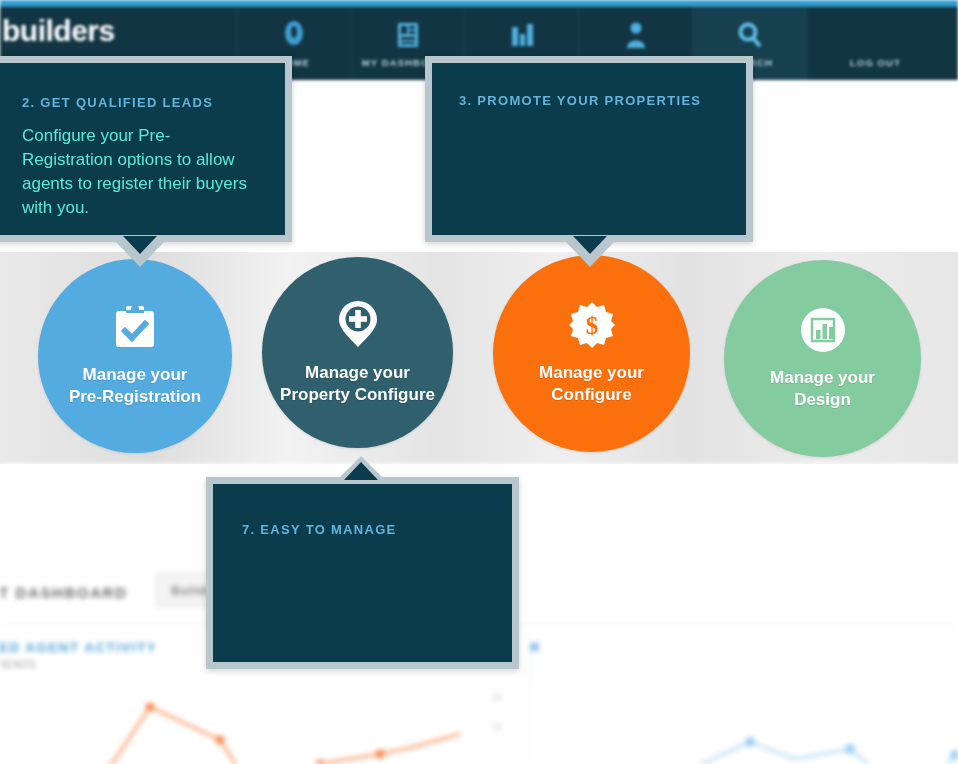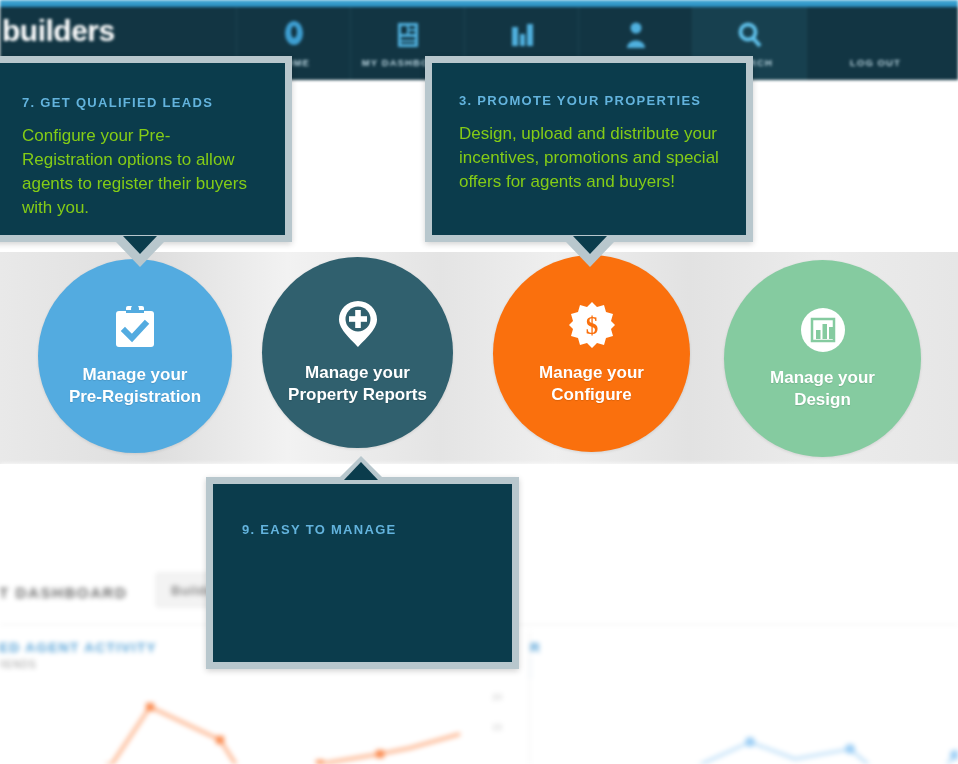--- a/index.html
+++ b/index.html
@@ -109,21 +109,21 @@
     border:7px solid #b8c7cd;
     color:#ffffff;
     box-shadow:0 2px 6px rgba(0,0,0,.18);
   }
   .callout .ctitle{
     font-size:13px; font-weight:bold; letter-spacing:1.3px;
     color:#63b3dd;
     margin-bottom:14px;
   }
   .callout .ctext{
-    font-size:17px; line-height:24px; color:#84cc16;
+    font-size:17px; line-height:24px; color:#5eead4;
   }
   
   .tail{
     position:absolute; width:0; height:0;
   }
   .tail .outer{
     position:absolute; width:0; height:0;
     border-left:24px solid transparent; border-right:24px solid transparent;
   }
   .tail .inner{
@@ -234,21 +234,21 @@
 <div id="circle2" class="circle">
   <span class="cicon">
     <svg width="42" height="48" viewBox="0 0 42 48">
       <path d="M21 1 C10 1 2 9.5 2 19.5 C2 30 15 40 21 47 C27 40 40 30 40 19.5 C40 9.5 32 1 21 1 Z" fill="#fff"></path>
       <circle cx="21" cy="19" r="12.5" fill="#30606E"></circle>
       <rect x="18.2" y="10" width="5.6" height="18" fill="#fff"></rect>
       <rect x="12" y="16.2" width="18" height="5.6" fill="#fff"></rect>
     </svg>
   </span>
   <span class="clabel">
-    <span>Manage your</span><br><span>Property Reports</span>
+    <span>Manage your</span><br><span>Property Configure</span>
   </span>
 </div>
 
 <div id="circle3" class="circle">
   <span class="cicon">
     <svg width="46" height="46" viewBox="0 0 46 46">
       <path id="star" fill="#fff" d="M23 0 L28 5 L35 3 L37 10 L44 12 L42 19 L46 23 L42 27 L44 34 L37 36 L35 43 L28 41 L23 46 L18 41 L11 43 L9 36 L2 34 L4 27 L0 23 L4 19 L2 12 L9 10 L11 3 L18 5 Z"></path>
       <circle cx="23" cy="23" r="13" fill="#fff"></circle>
       <text x="23" y="32" font-family="'Liberation Serif',serif" font-size="25" font-weight="bold" fill="#FA700D" text-anchor="middle">$</text>
     </svg>
@@ -335,36 +335,35 @@
 
     <div class="navitem logout">
       <span class="nicon"></span>
       <span class="nlabel">LOG OUT</span>
     </div>
 
   </div>
 </div>
 
 <div id="callout1" class="callout">
-  <div class="ctitle">7. GET QUALIFIED LEADS</div>
+  <div class="ctitle">2. GET QUALIFIED LEADS</div>
   <div class="ctext">Configure your Pre-Registration options to allow agents to register their buyers with you.</div>
 </div>
 <div id="tail1" class="tail">
   <span class="outer"></span>
     <span class="inner"></span>
 </div>
 
 <div id="callout3" class="callout">
   <div class="ctitle">3. PROMOTE YOUR PROPERTIES</div>
-  <div class="ctext">Design, upload and distribute your incentives, promotions and special offers for agents and buyers!</div>
 </div>
 <div id="tail3" class="tail">
   <span class="outer"></span>
     <span class="inner"></span>
 </div>
 
 <div id="callout2" class="callout">
-  <div class="ctitle">9. EASY TO MANAGE</div>
+  <div class="ctitle">7. EASY TO MANAGE</div>
 </div>
 <div id="tail2" class="tail">
   <span class="outer"></span>
     <span class="inner"></span>
 </div>
 
 </body></html>

